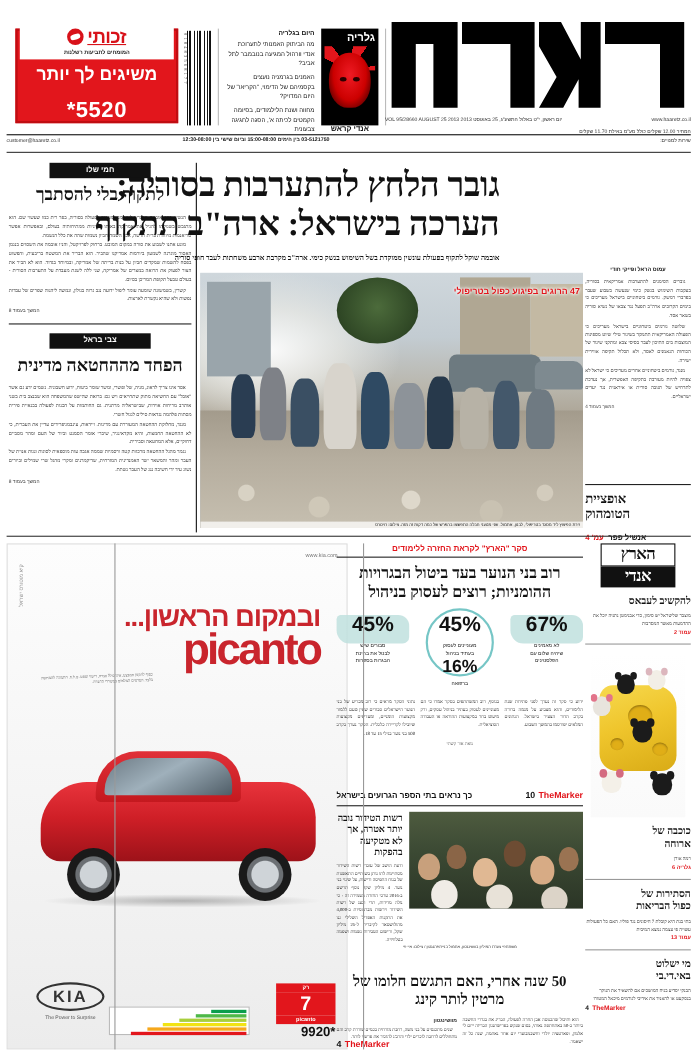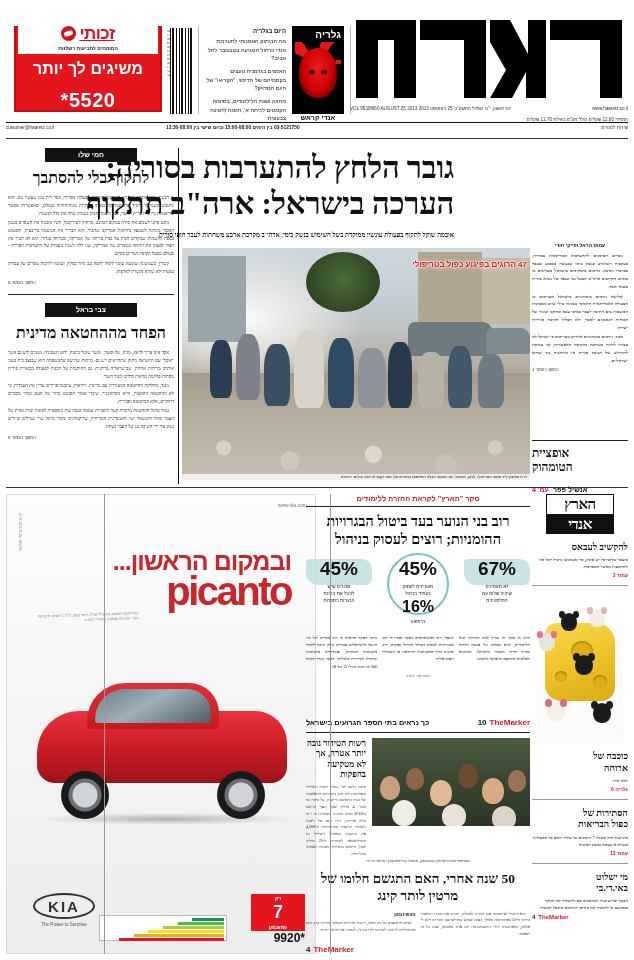--- a/index.html
+++ b/index.html
@@ -190,21 +190,21 @@
   .btm-rule { border-top:1px solid #222; margin-bottom:5px; }
   .btm-top { display:flex; gap:6px; }
   .btm-left { width:60px; }
   .btm-h { font-size:8.6px; font-weight:bold; line-height:1.22; text-align:right; }
   .btm-p { font-size:4.2px; line-height:1.6; text-align:justify; margin-top:4px; color:#1a1a1a; }
   .btm-photo { width:158px; height:88px; overflow:hidden; position:relative;
      background:linear-gradient(180deg,#4e5b3f 0%,#3c4a34 40%,#2b3526 100%); }
   .crowd { position:absolute; inset:0; }
   .cr-head { position:absolute; border-radius:50% 50% 45% 45%; }
   .btm-cap { font-size:3.6px; color:#333; text-align:center; margin-top:1px; font-family:"Liberation Sans", sans-serif; }
-  .btm-h2 { font-size:13.5px; font-weight:bold; line-height:1.25; text-align:center; margin-top:8px; }
+  .btm-h2 { font-size:13.5px; font-weight:bold; line-height:1.25; text-align:center; margin-top:21px; }
   .btm-cols { display:flex; gap:5px; margin-top:6px; }
   .btm-col { flex:1; font-size:4.2px; line-height:1.62; text-align:justify; color:#1a1a1a; }
   .btm-col p { margin-bottom:2px; text-indent:4px; }
   .btm-kick { font-family:"Liberation Sans", sans-serif; font-weight:bold; font-size:4.6px; margin-bottom:2px; }
   .btm-foot { position:absolute; left:0; bottom:0; display:flex; align-items:center; gap:3px; direction:ltr; }
 
   
   .side { position:absolute; right:6px; top:494px; width:96px; height:460px; }
   .sd-logo { width:68px; margin:0 auto; }
   .sd-l1 { border:1.5px solid #111; text-align:center; font-weight:bold; font-size:15px; padding:1px 0; letter-spacing:-.5px; }

